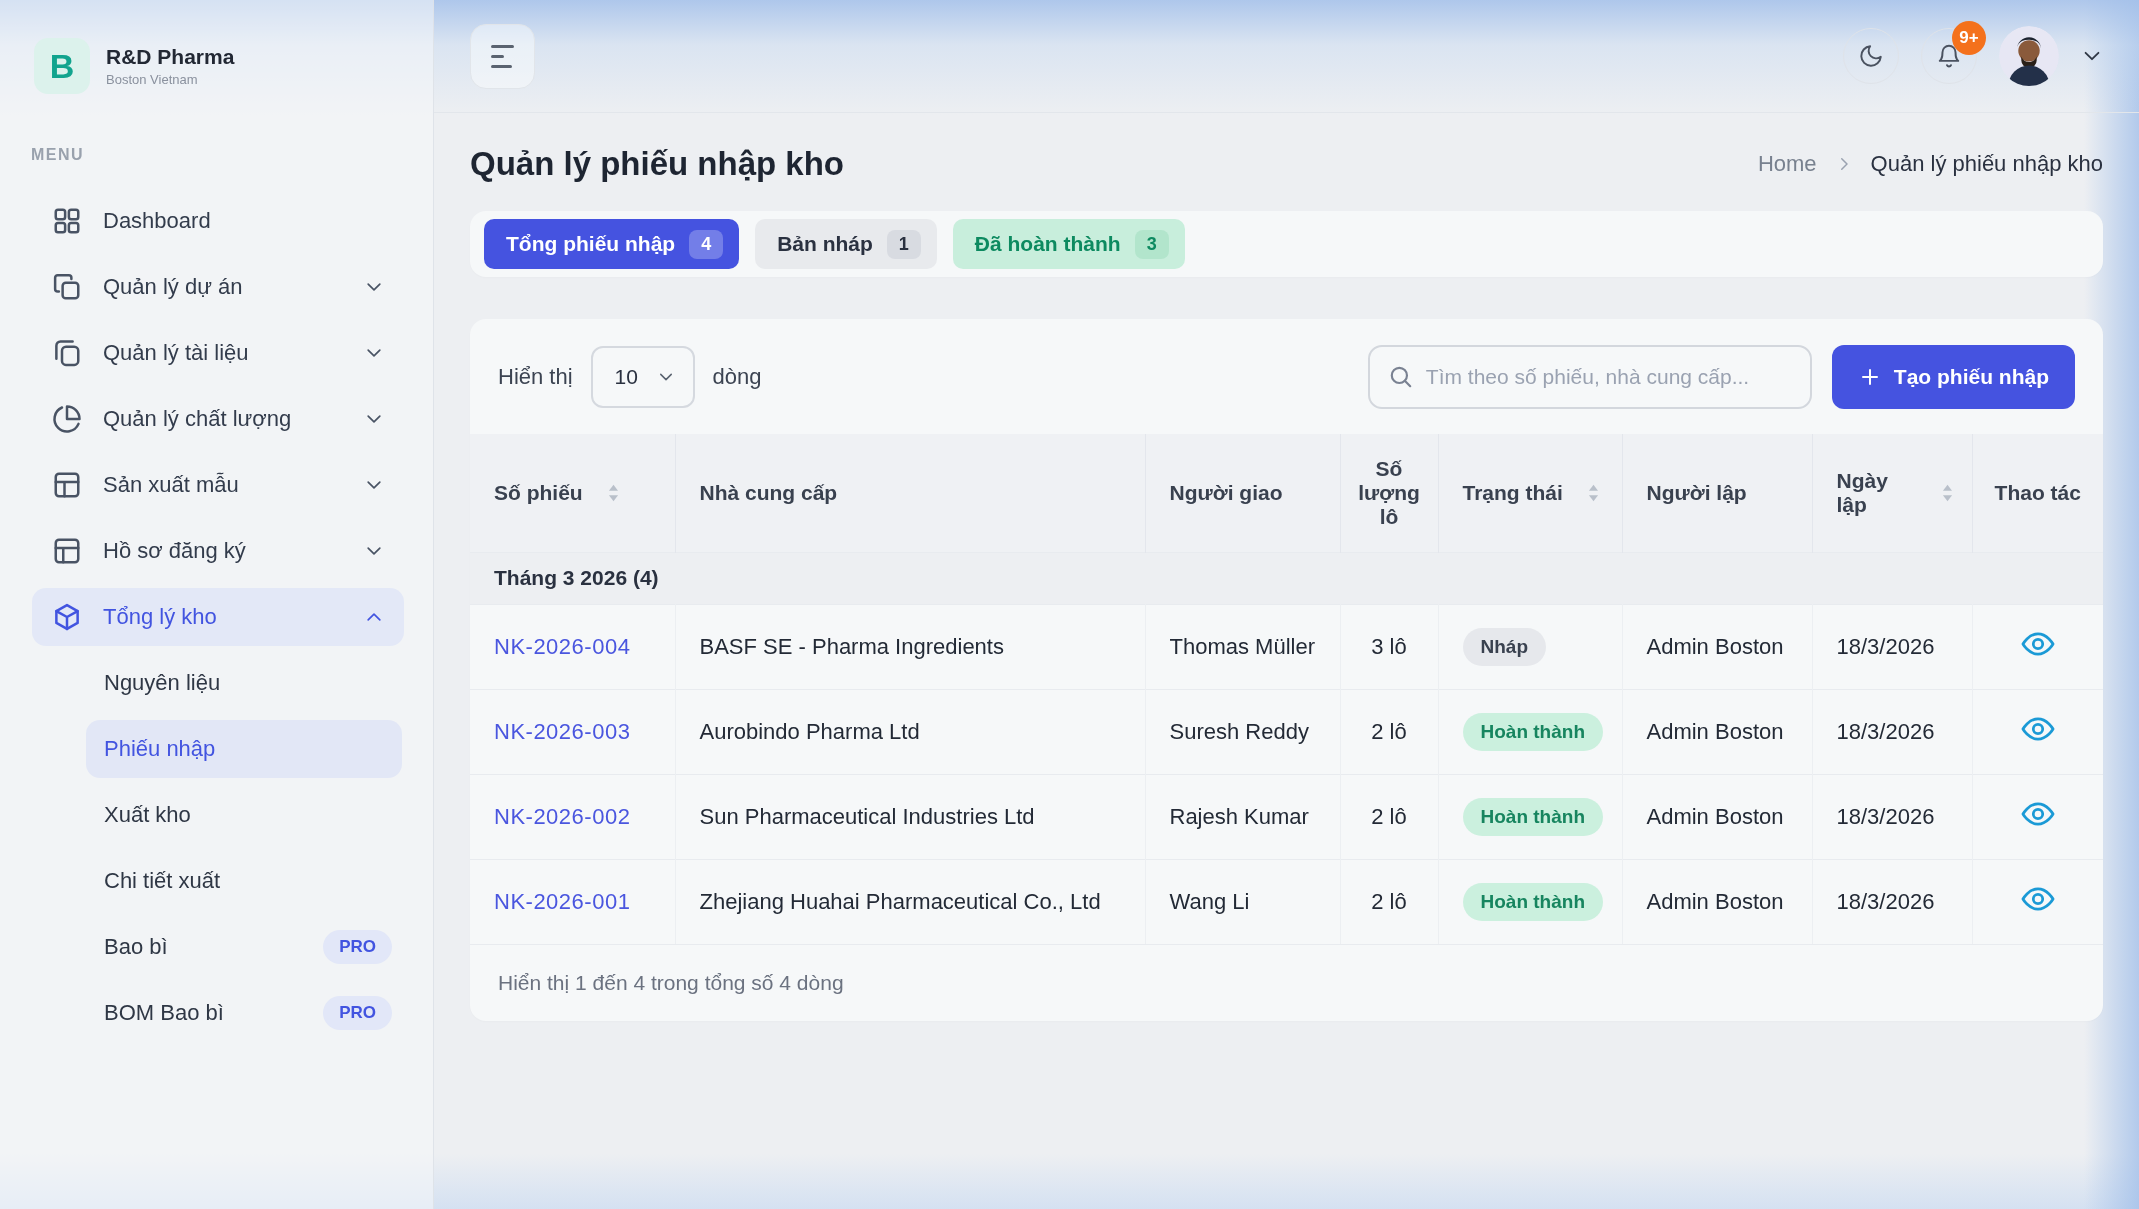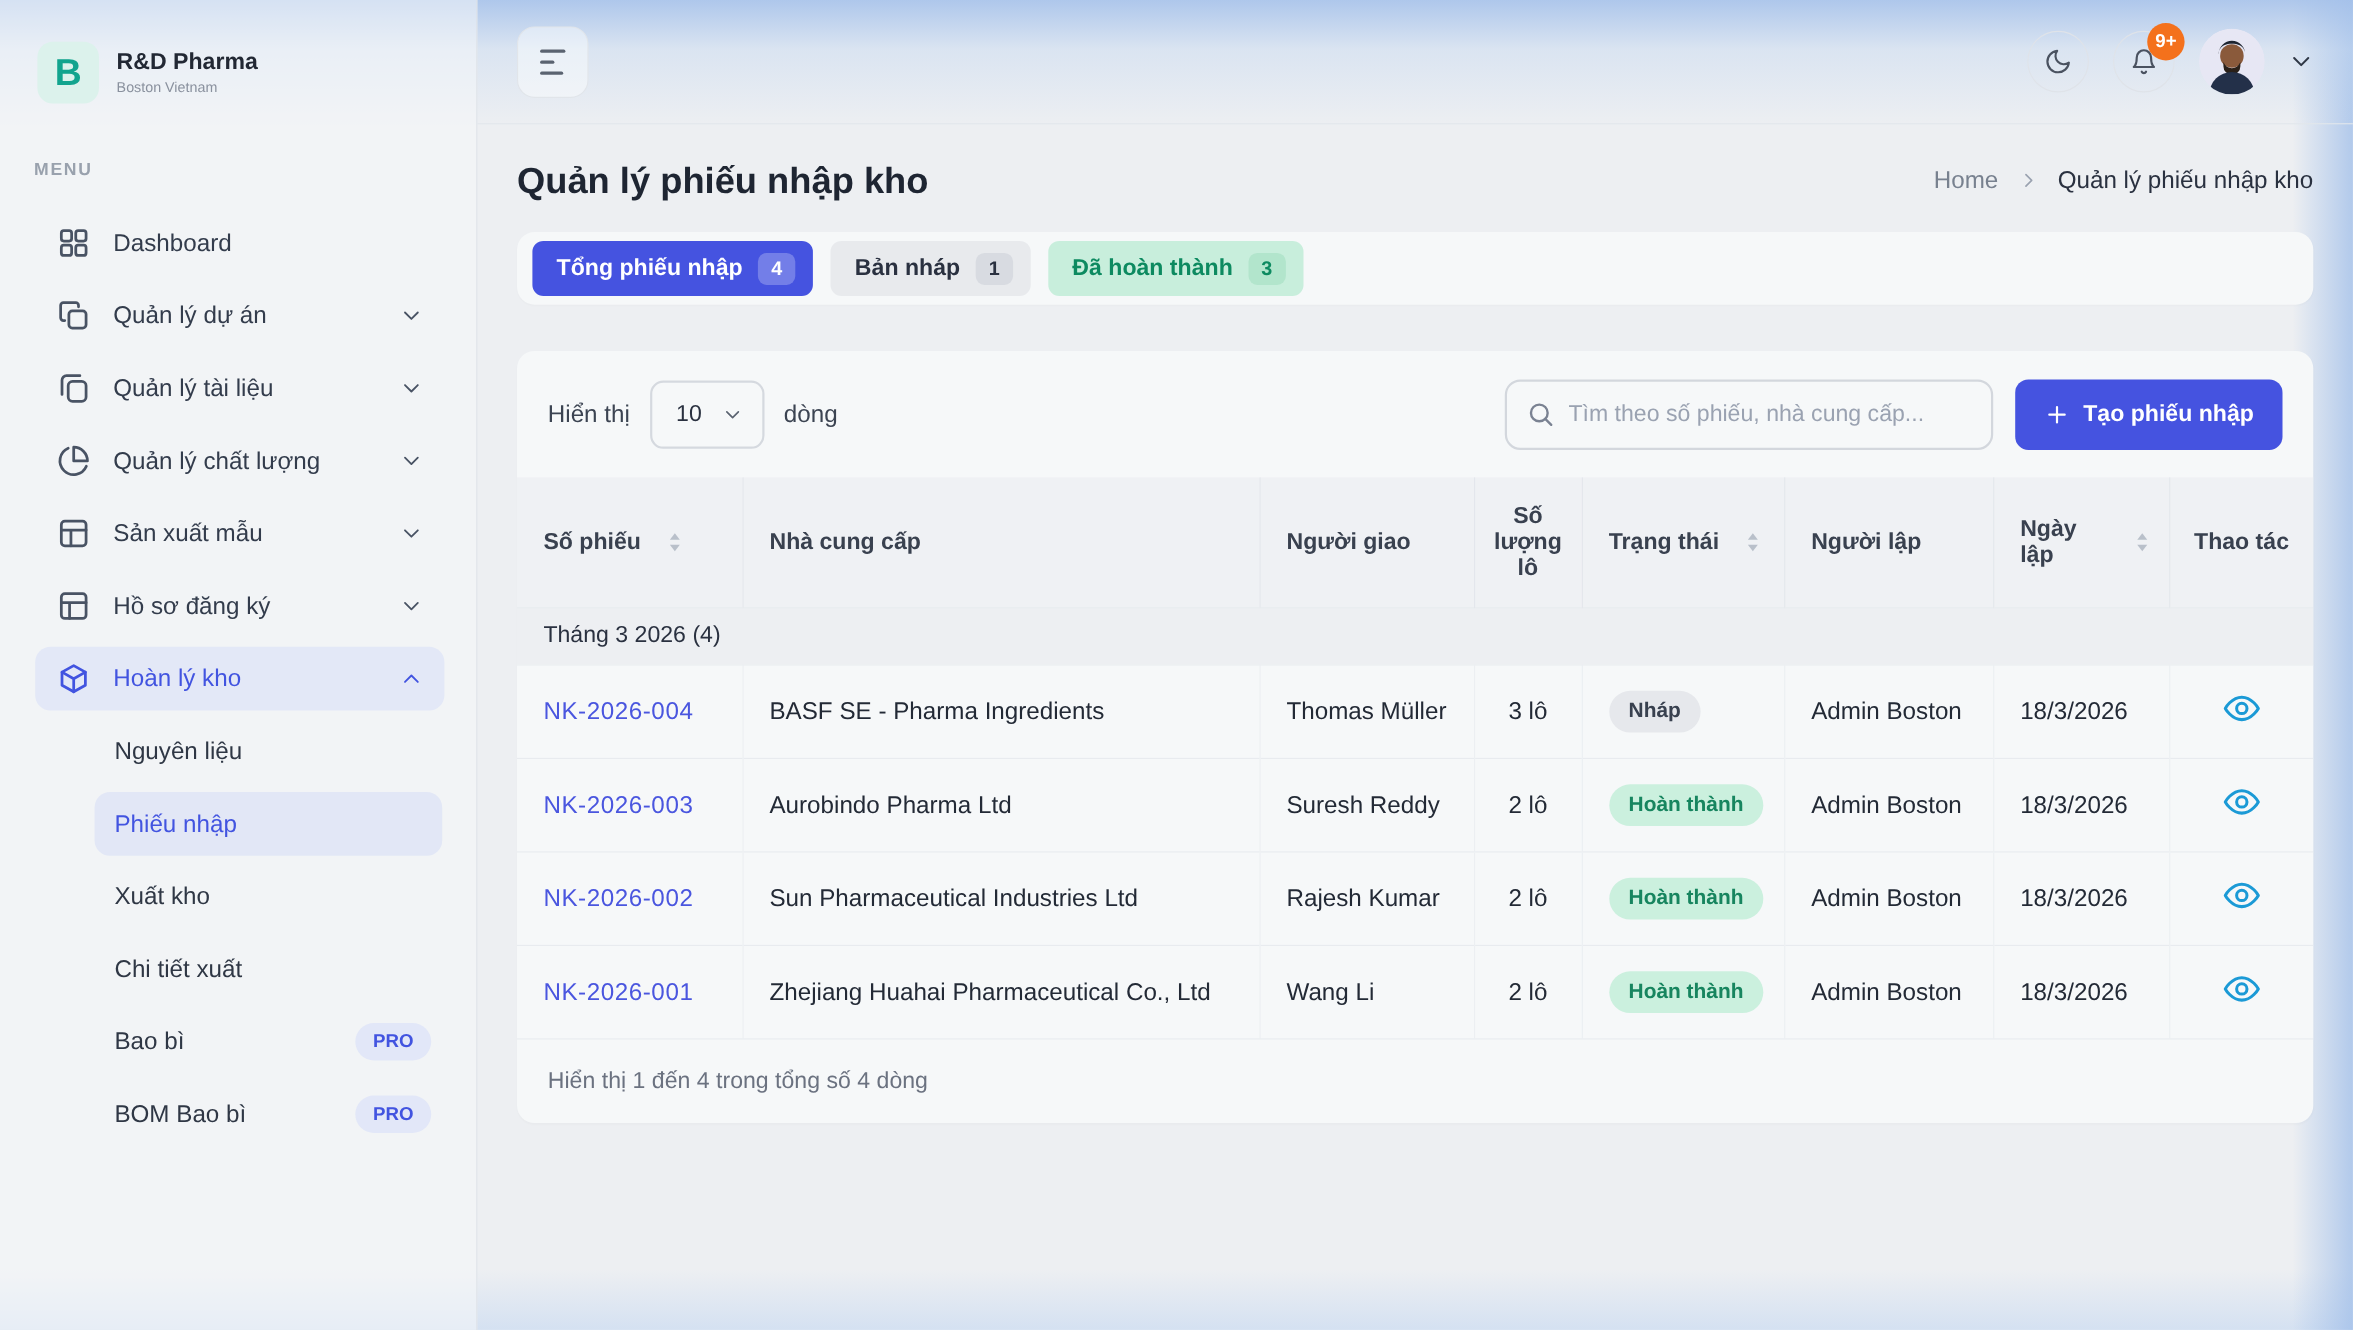--- a/index.html
+++ b/index.html
@@ -163,21 +163,21 @@
     vertical-align:middle;
   }
   thead th:last-child { border-right:none; }
   th .th-inner { display:flex; align-items:center; gap:24px; }
   th.center { text-align:center; padding:0 8px; }
   .sort-ic { flex:none; }
   .sort-ic svg { width:13px; height:20px; }
   .sort-ic path { fill:#b9c0ca; }
 
   tr.group-row td {
-    background:#edeff2; height:52px; font-size:21px; font-weight:400; color:#2a3140;
+    background:#edeff2; height:52px; font-size:21px; font-weight:700; color:#2a3140;
     padding:0 24px;
   }
   tbody td {
     height:85px; font-size:22px; color:#232a36; padding:0 18px 0 24px;
     border-top:1px solid #e8ebef; border-right:1px solid #eceff2; vertical-align:middle;
     background:#f6f8f9;
   }
   tbody td:last-child { border-right:none; }
   td.center { text-align:center; padding:0 8px; }
   .code-link { color:#4a56df; cursor:pointer; letter-spacing:0.5px; }
@@ -299,21 +299,21 @@
         </span>
       </div>
 
       <div class="nav-item active">
         <span class="nav-ic">
           <svg viewBox="0 0 24 24" class="ic-stroke">
               <path d="M12 2.5l8.5 4.75v9.5L12 21.5l-8.5-4.75v-9.5z"></path>
               <path d="M3.5 7.25L12 12l8.5-4.75M12 12v9.5"></path>
             </svg>
         </span>
-        <span class="nav-label">Hoàn lý kho</span>
+        <span class="nav-label">Tổng lý kho</span>
         <span class="nav-chev">
           <svg viewBox="0 0 24 24" class="ic-stroke">
               <path d="M5 15.5l7-7 7 7"></path>
             </svg>
         </span>
       </div>
     </nav>
 
     <div class="subnav">
       <div class="subnav-item">

